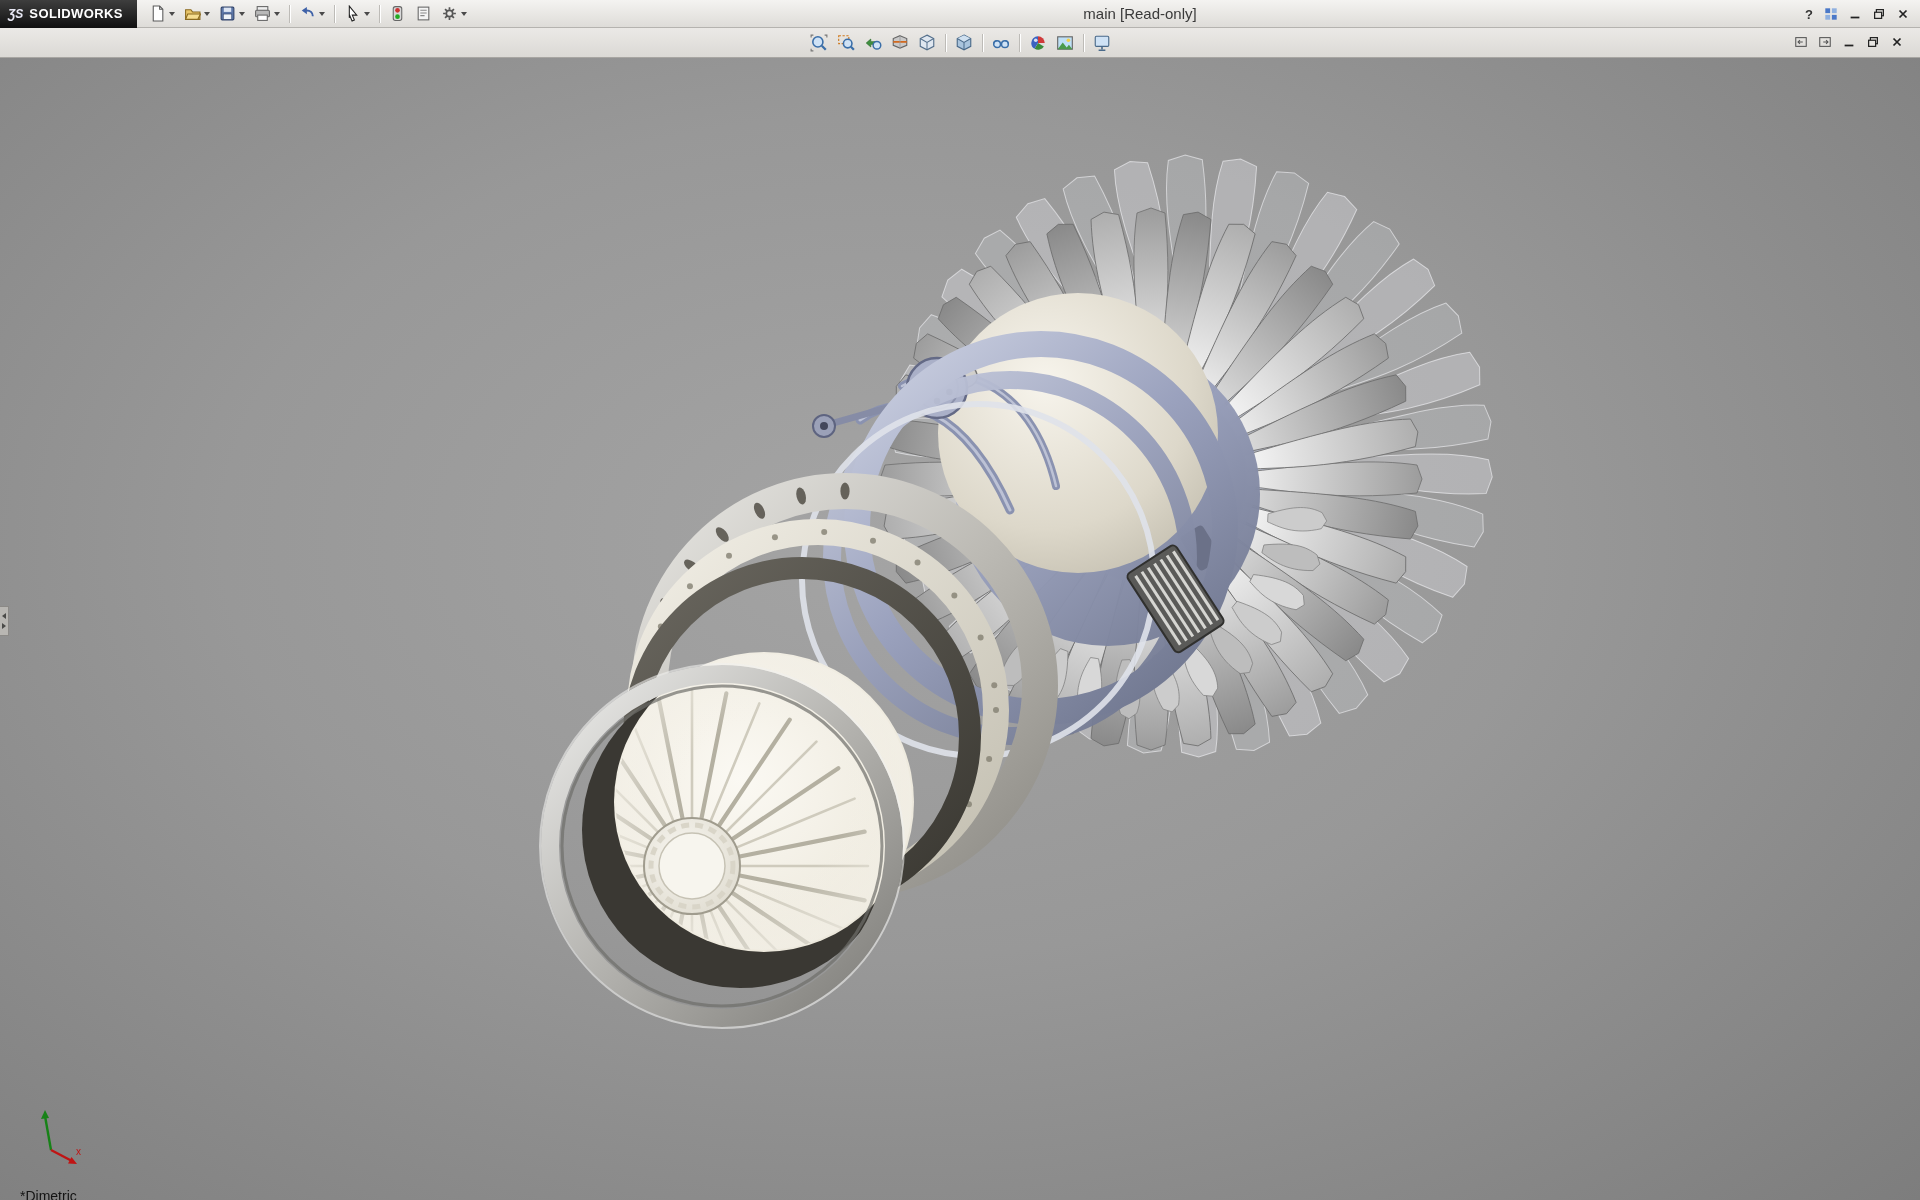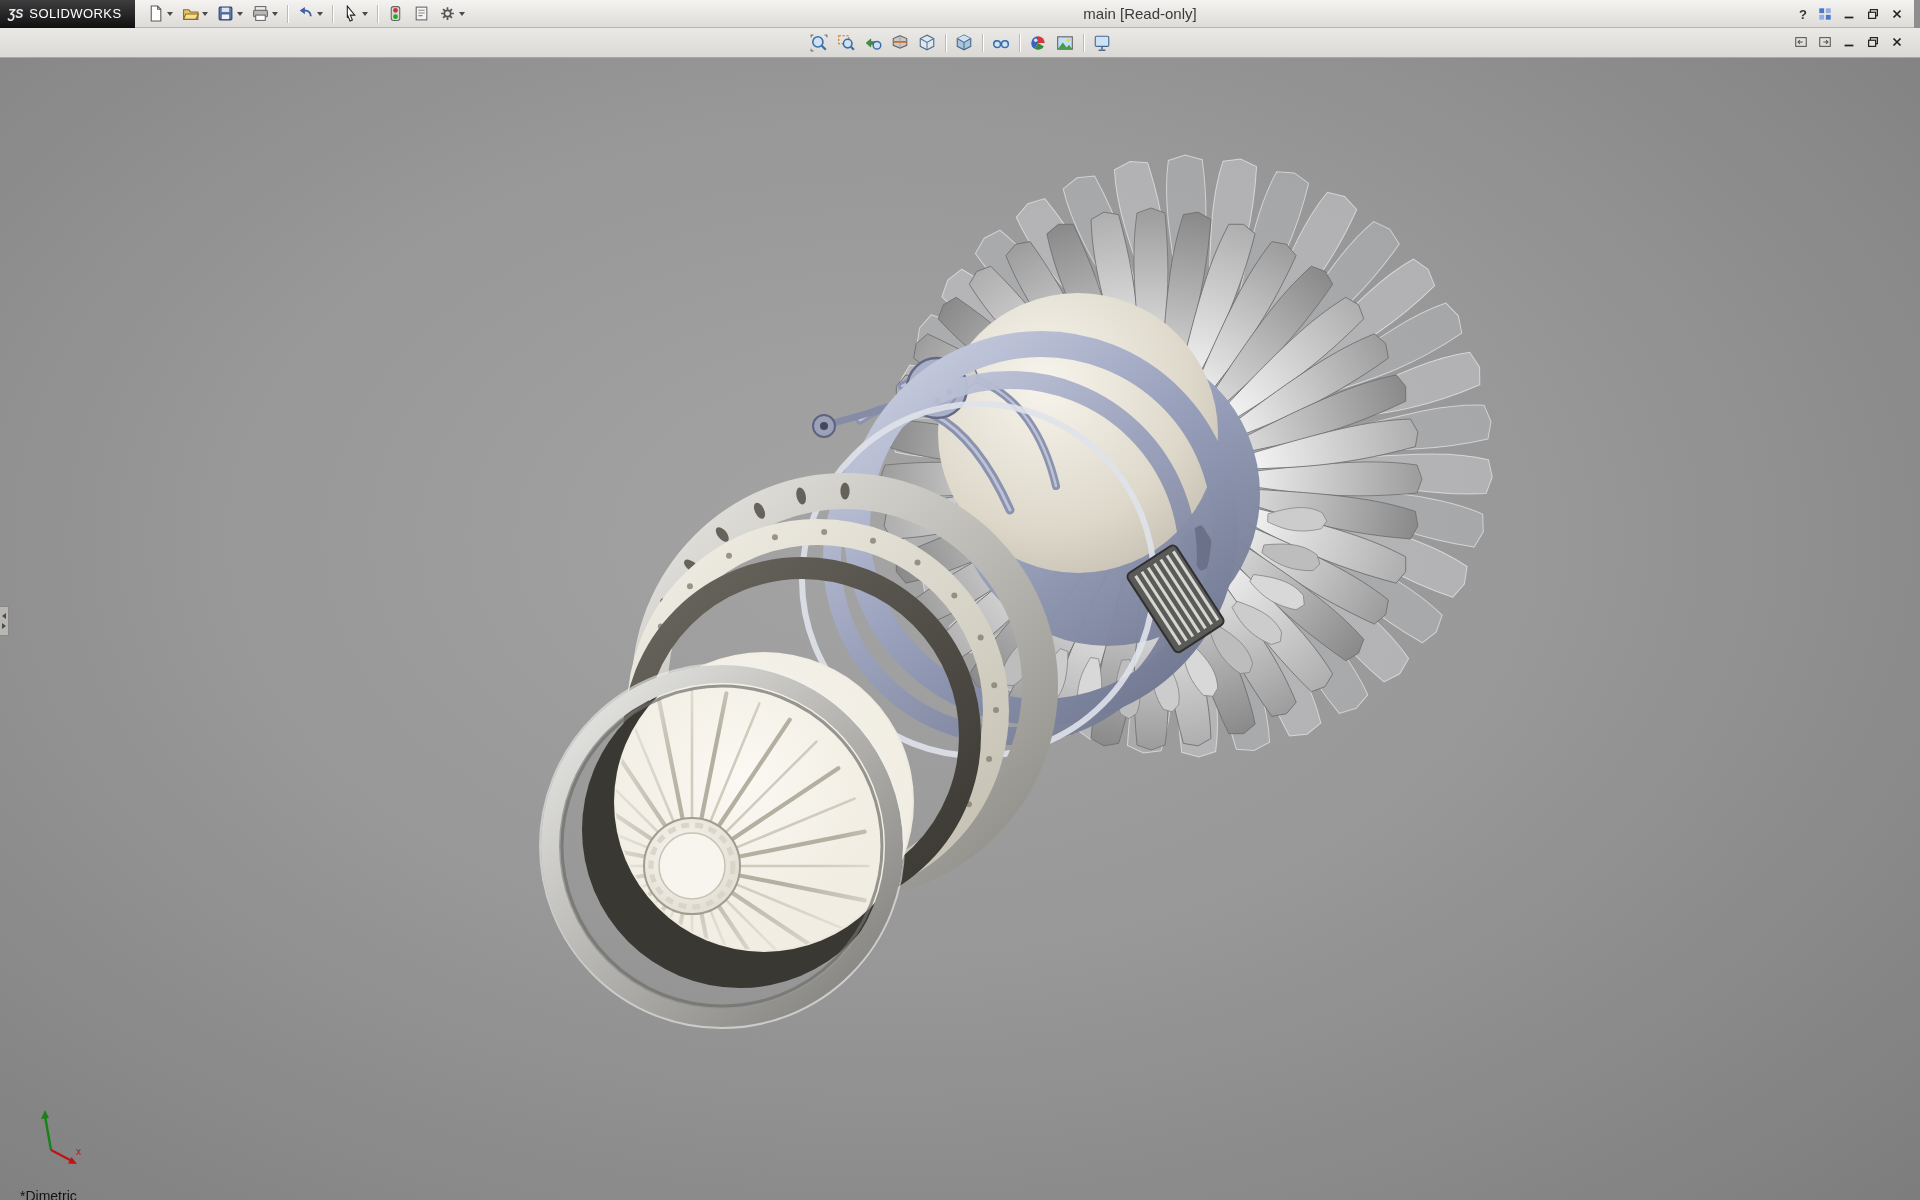--- a/index.html
+++ b/index.html
@@ -1,26 +1,26 @@
 <!DOCTYPE html>
 <html><head>
 <meta charset="utf-8">
 <style>
   *{margin:0;padding:0;box-sizing:border-box}
   html,body{width:1920px;height:1200px;overflow:hidden;font-family:"Liberation Sans",sans-serif;background:#8e8e8e}
   .screen{position:relative;width:1920px;height:1200px}
 
   
-  .titlebar{position:absolute;top:0;left:0;right:6px;height:28px;
+  .titlebar{position:absolute;top:0;left:0;right:0;height:28px;
     background:linear-gradient(#f4f3f1,#dedcd8);border-bottom:1px solid #b5b3af;
     display:flex;align-items:center;z-index:30}
   .logo{height:28px;display:flex;align-items:center;gap:6px;
     background:linear-gradient(#3e3e3e,#101010);color:#fff;padding:0 14px 0 8px}
   .ds-glyph{font-style:italic;font-weight:bold;font-size:12px;color:#e8e8f4}
-  .logo-text{font-weight:normal;font-size:13px;letter-spacing:.4px}
+  .logo-text{font-weight:bold;font-size:13px;letter-spacing:.4px}
   .tb{display:flex;align-items:center;gap:1px;padding:0 8px;height:28px}
   .tbtn{display:flex;align-items:center;height:24px;padding:0 3px;background:transparent;
     border:1px solid transparent;border-radius:2px}
   .tbtn svg{width:17px;height:17px;display:block}
   .chev{width:0;height:0;border-left:3.5px solid transparent;border-right:3.5px solid transparent;
     border-top:4px solid #4a4a4a;margin-left:3px}
   .sep{width:1px;height:18px;background:#bdbbb7;box-shadow:1px 0 0 #ffffff;margin:0 4px}
   .title{position:absolute;left:1140px;transform:translateX(-50%);font-size:15px;color:#3a3a3a;white-space:nowrap}
   .win-controls{position:absolute;right:6px;top:0;height:28px;display:flex;align-items:center;gap:2px}
   .wbtn{width:22px;height:20px;display:flex;align-items:center;justify-content:center;

